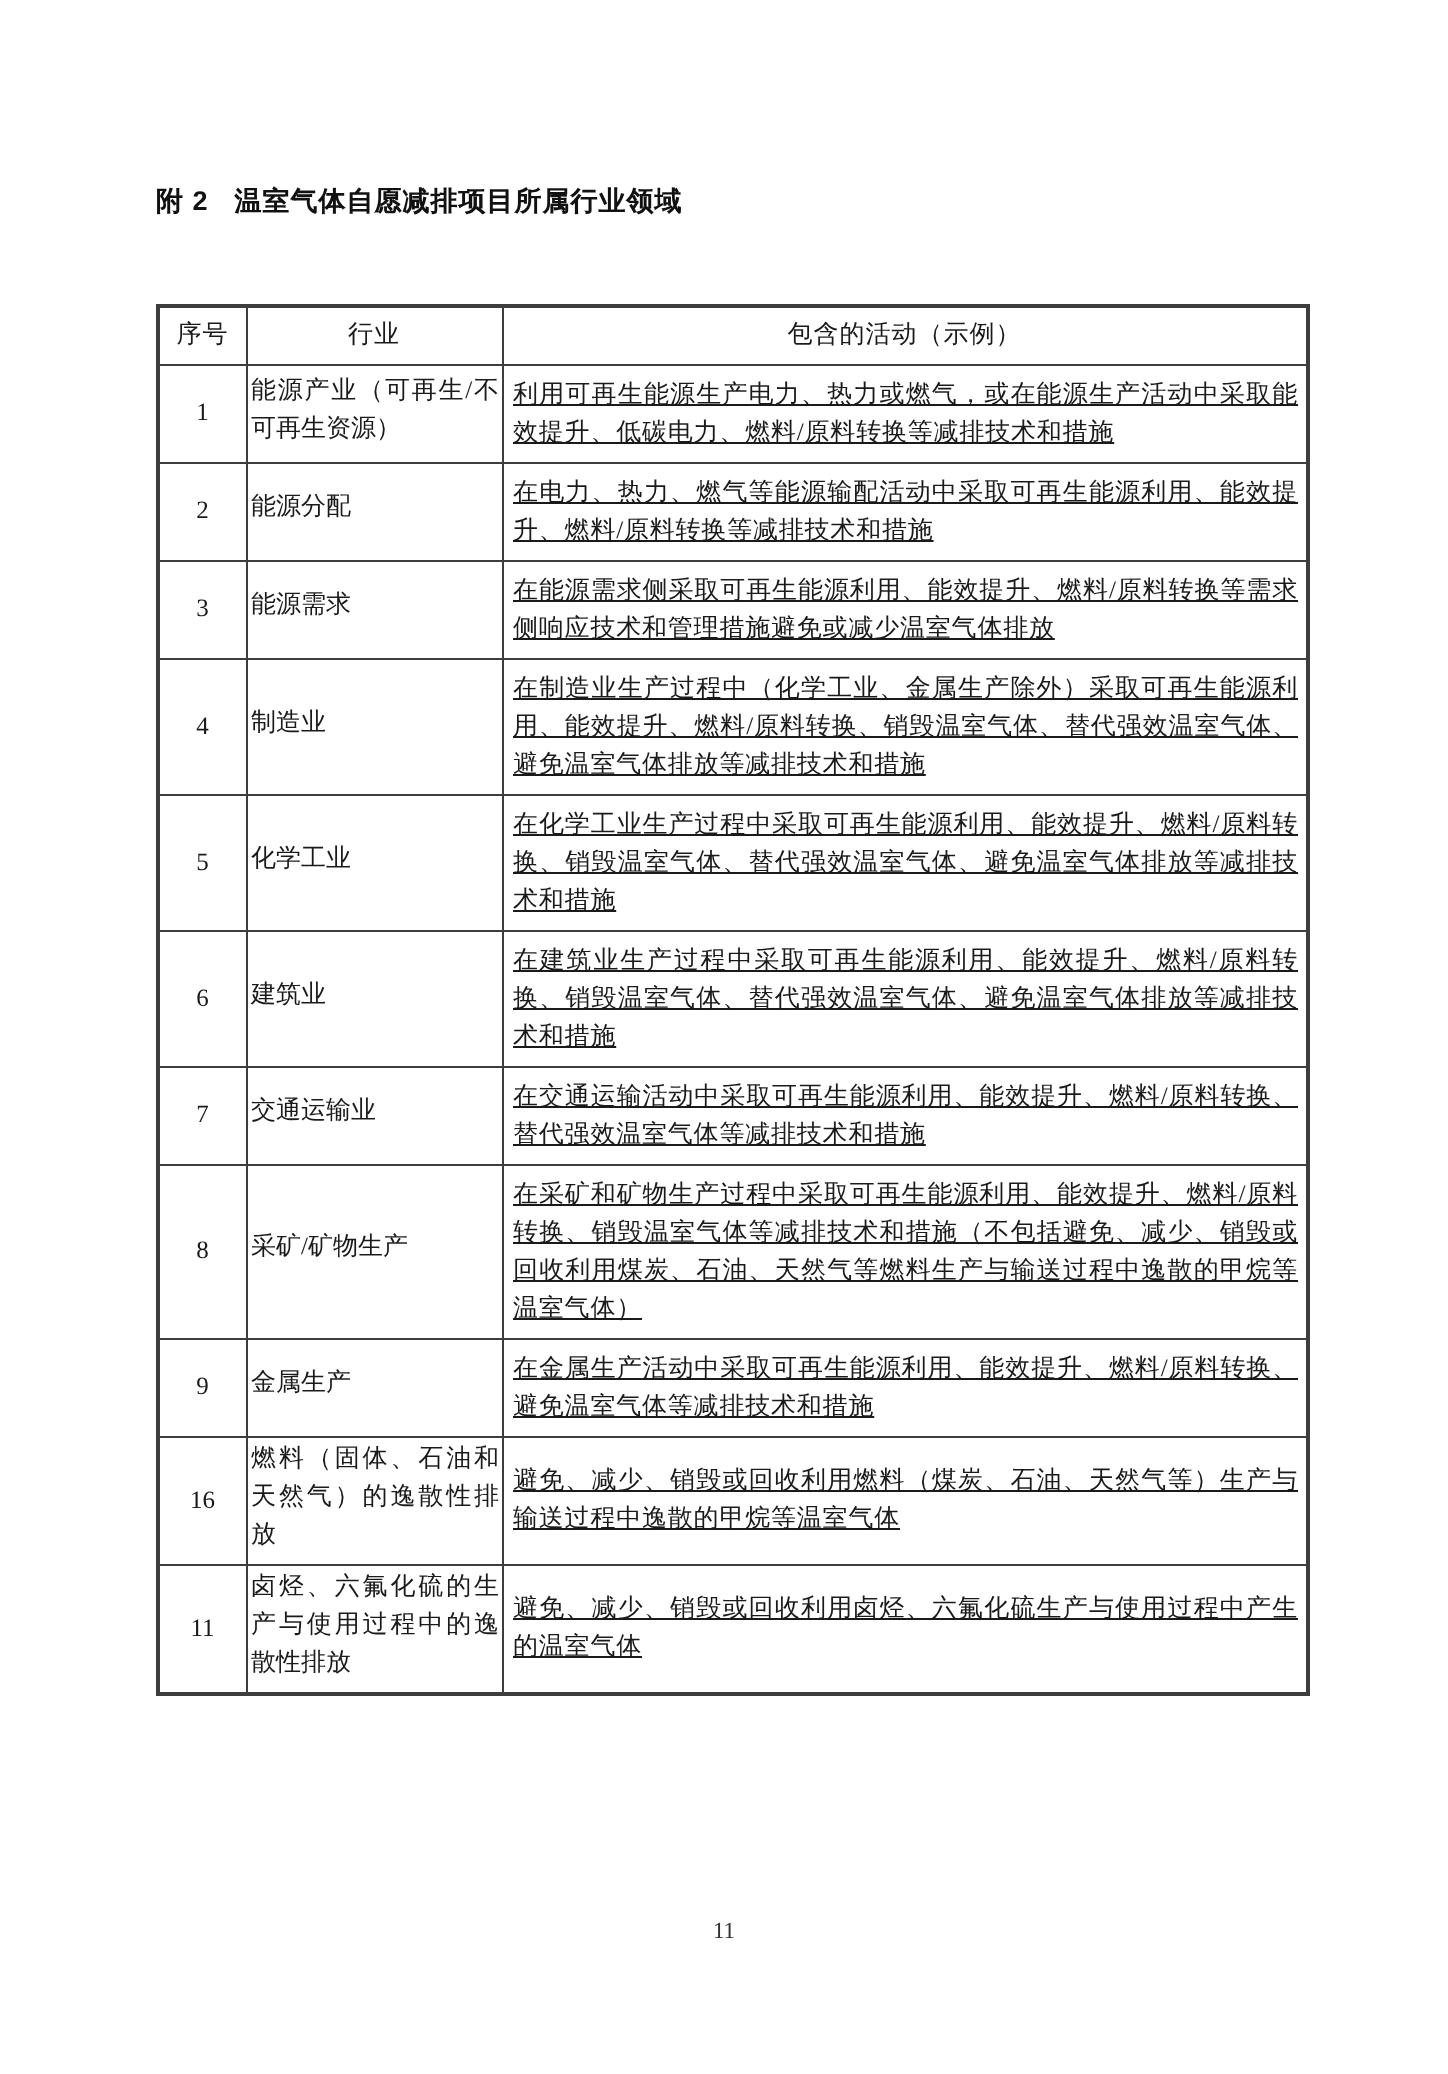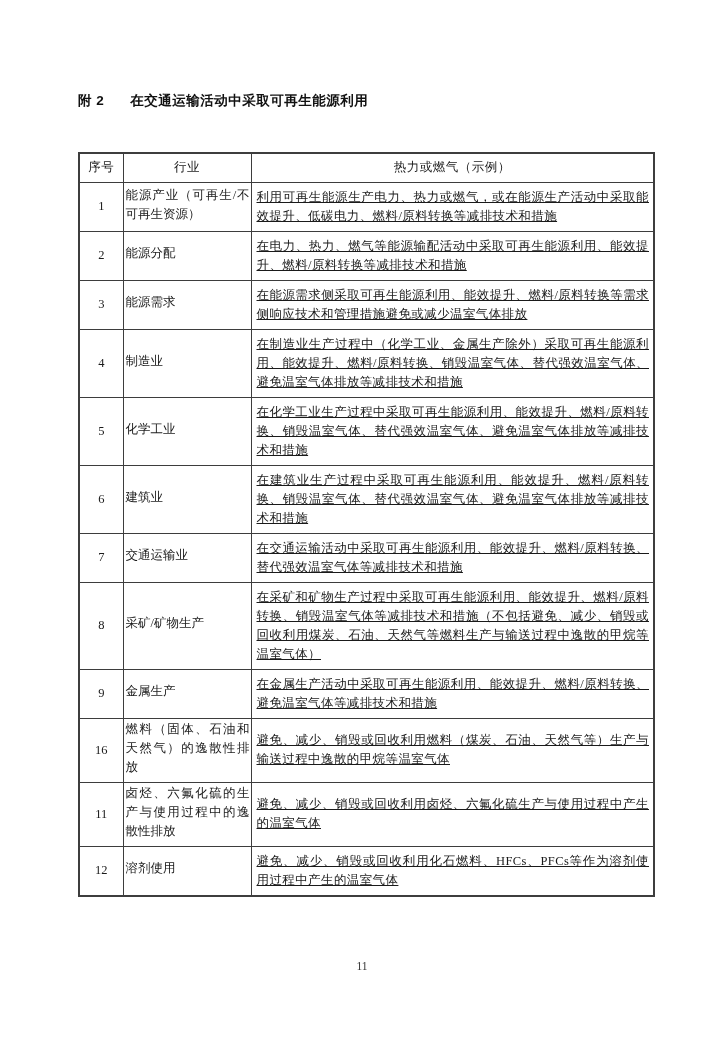--- a/index.html
+++ b/index.html
@@ -20,21 +20,21 @@
     position: absolute;
     left: 78px;
     top: 92px;
     font-family: "Liberation Sans", "DejaVu Sans", sans-serif;
     font-weight: 700;
     font-size: 13.5px;
     color: #111111;
     letter-spacing: 0.5px;
     white-space: nowrap;
   }
-  .heading .prefix { margin-right: 26px; }
+  .heading .prefix { margin-right: 13px; }
   table.sector-table {
     position: absolute;
     left: 78px;
     top: 152px;
     width: 575px;
     border-collapse: collapse;
     table-layout: fixed;
     border: 2px solid #3d3d3d;
   }
   .sector-table th, .sector-table td {
@@ -78,34 +78,34 @@
     font-size: 11.5px;
     color: #333333;
   }
 </style>
 </head>
 <body>
 
 <div class="page">
 
   <div class="heading">
-    <span class="prefix">附 2</span><span>在交通运输活动中采取可再生能源利用</span>
+    <span class="prefix">附 2</span><span>温室气体自愿减排项目所属行业领域</span>
   </div>
 
   <table class="sector-table">
     <colgroup>
       <col style="width:44px">
       <col style="width:128px">
       <col style="width:403px">
     </colgroup>
     <thead>
       <tr>
         <th>序号</th>
         <th>行业</th>
-        <th>热力或燃气（示例）</th>
+        <th>包含的活动（示例）</th>
       </tr>
     </thead>
     <tbody>
     <tr>
       <td class="c-no">1</td>
       <td class="c-ind">能源产业（可再生/不可再生资源）</td>
       <td class="c-act">利用可再生能源生产电力、热力或燃气，或在能源生产活动中采取能效提升、低碳电力、燃料/原料转换等减排技术和措施</td>
     </tr>
 
     <tr>
@@ -161,23 +161,18 @@
       <td class="c-ind">燃料（固体、石油和天然气）的逸散性排放</td>
       <td class="c-act">避免、减少、销毁或回收利用燃料（煤炭、石油、天然气等）生产与输送过程中逸散的甲烷等温室气体</td>
     </tr>
 
     <tr>
       <td class="c-no">11</td>
       <td class="c-ind">卤烃、六氟化硫的生产与使用过程中的逸散性排放</td>
       <td class="c-act">避免、减少、销毁或回收利用卤烃、六氟化硫生产与使用过程中产生的温室气体</td>
     </tr>
 
-    <tr>
-      <td class="c-no">12</td>
-      <td class="c-ind">溶剂使用</td>
-      <td class="c-act">避免、减少、销毁或回收利用化石燃料、HFCs、PFCs等作为溶剂使用过程中产生的温室气体</td>
-    </tr>
   </tbody>
   </table>
 
   <div class="page-number">11</div>
 
 </div>
 
 </body></html>

